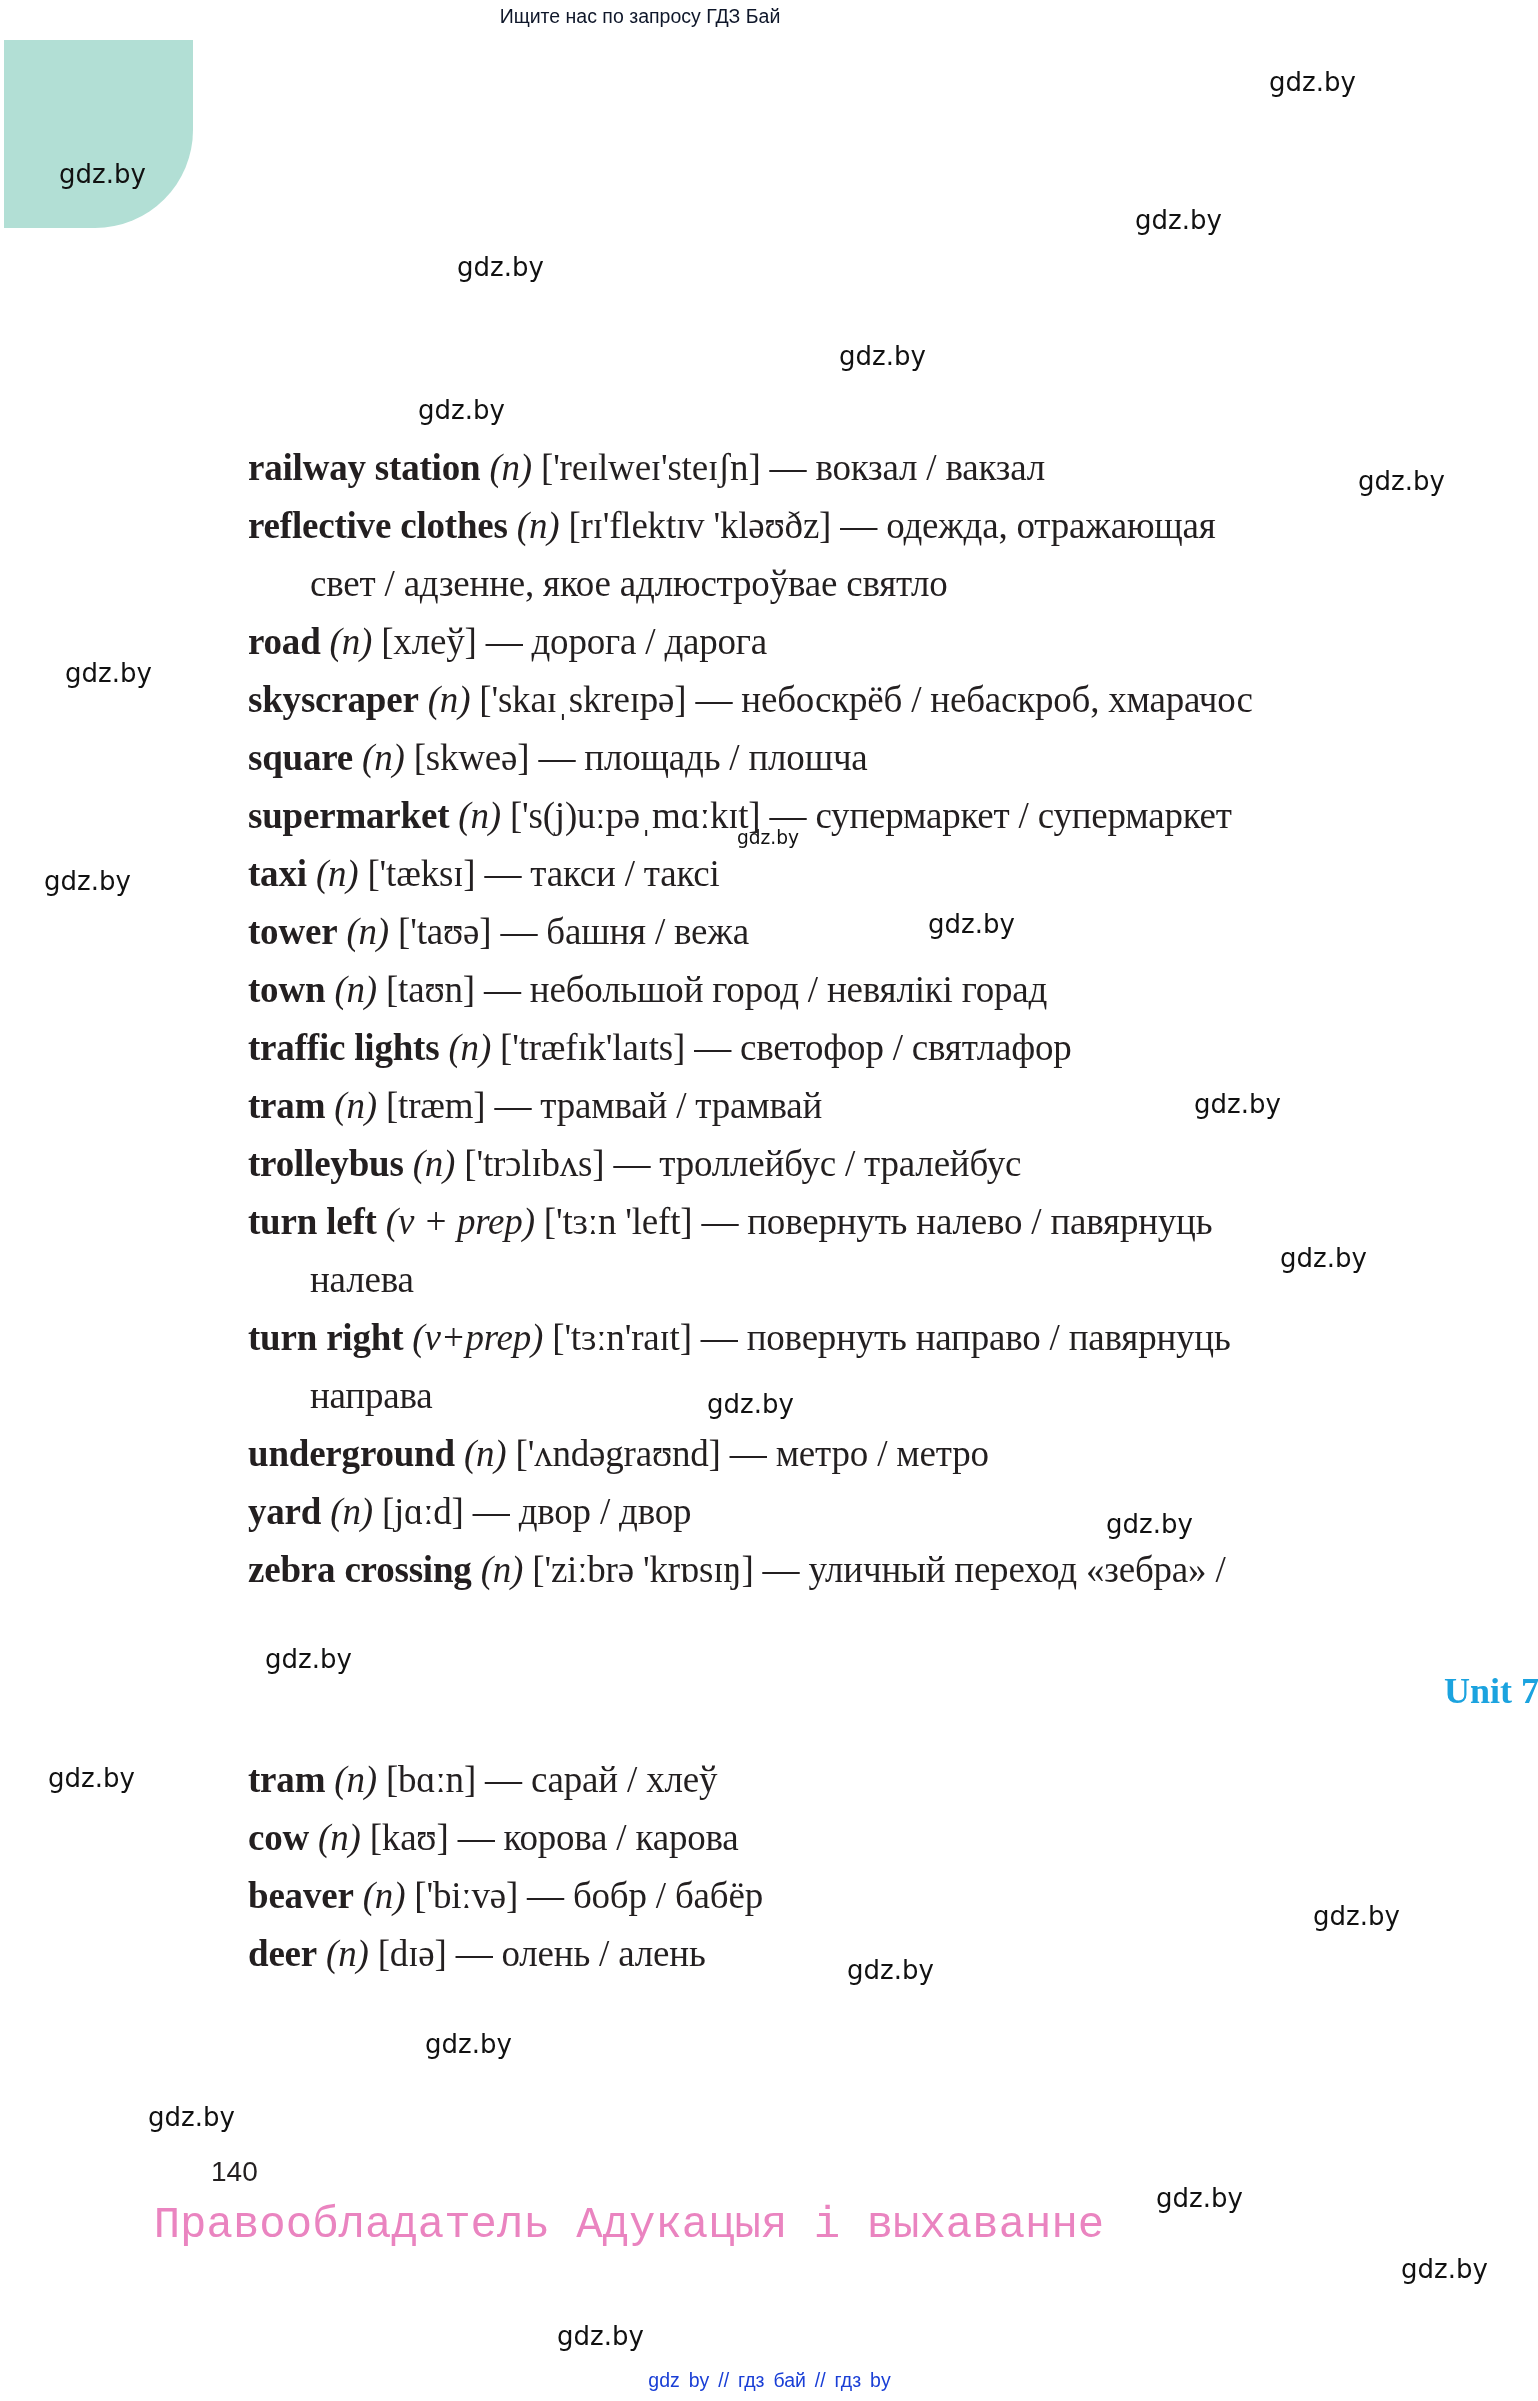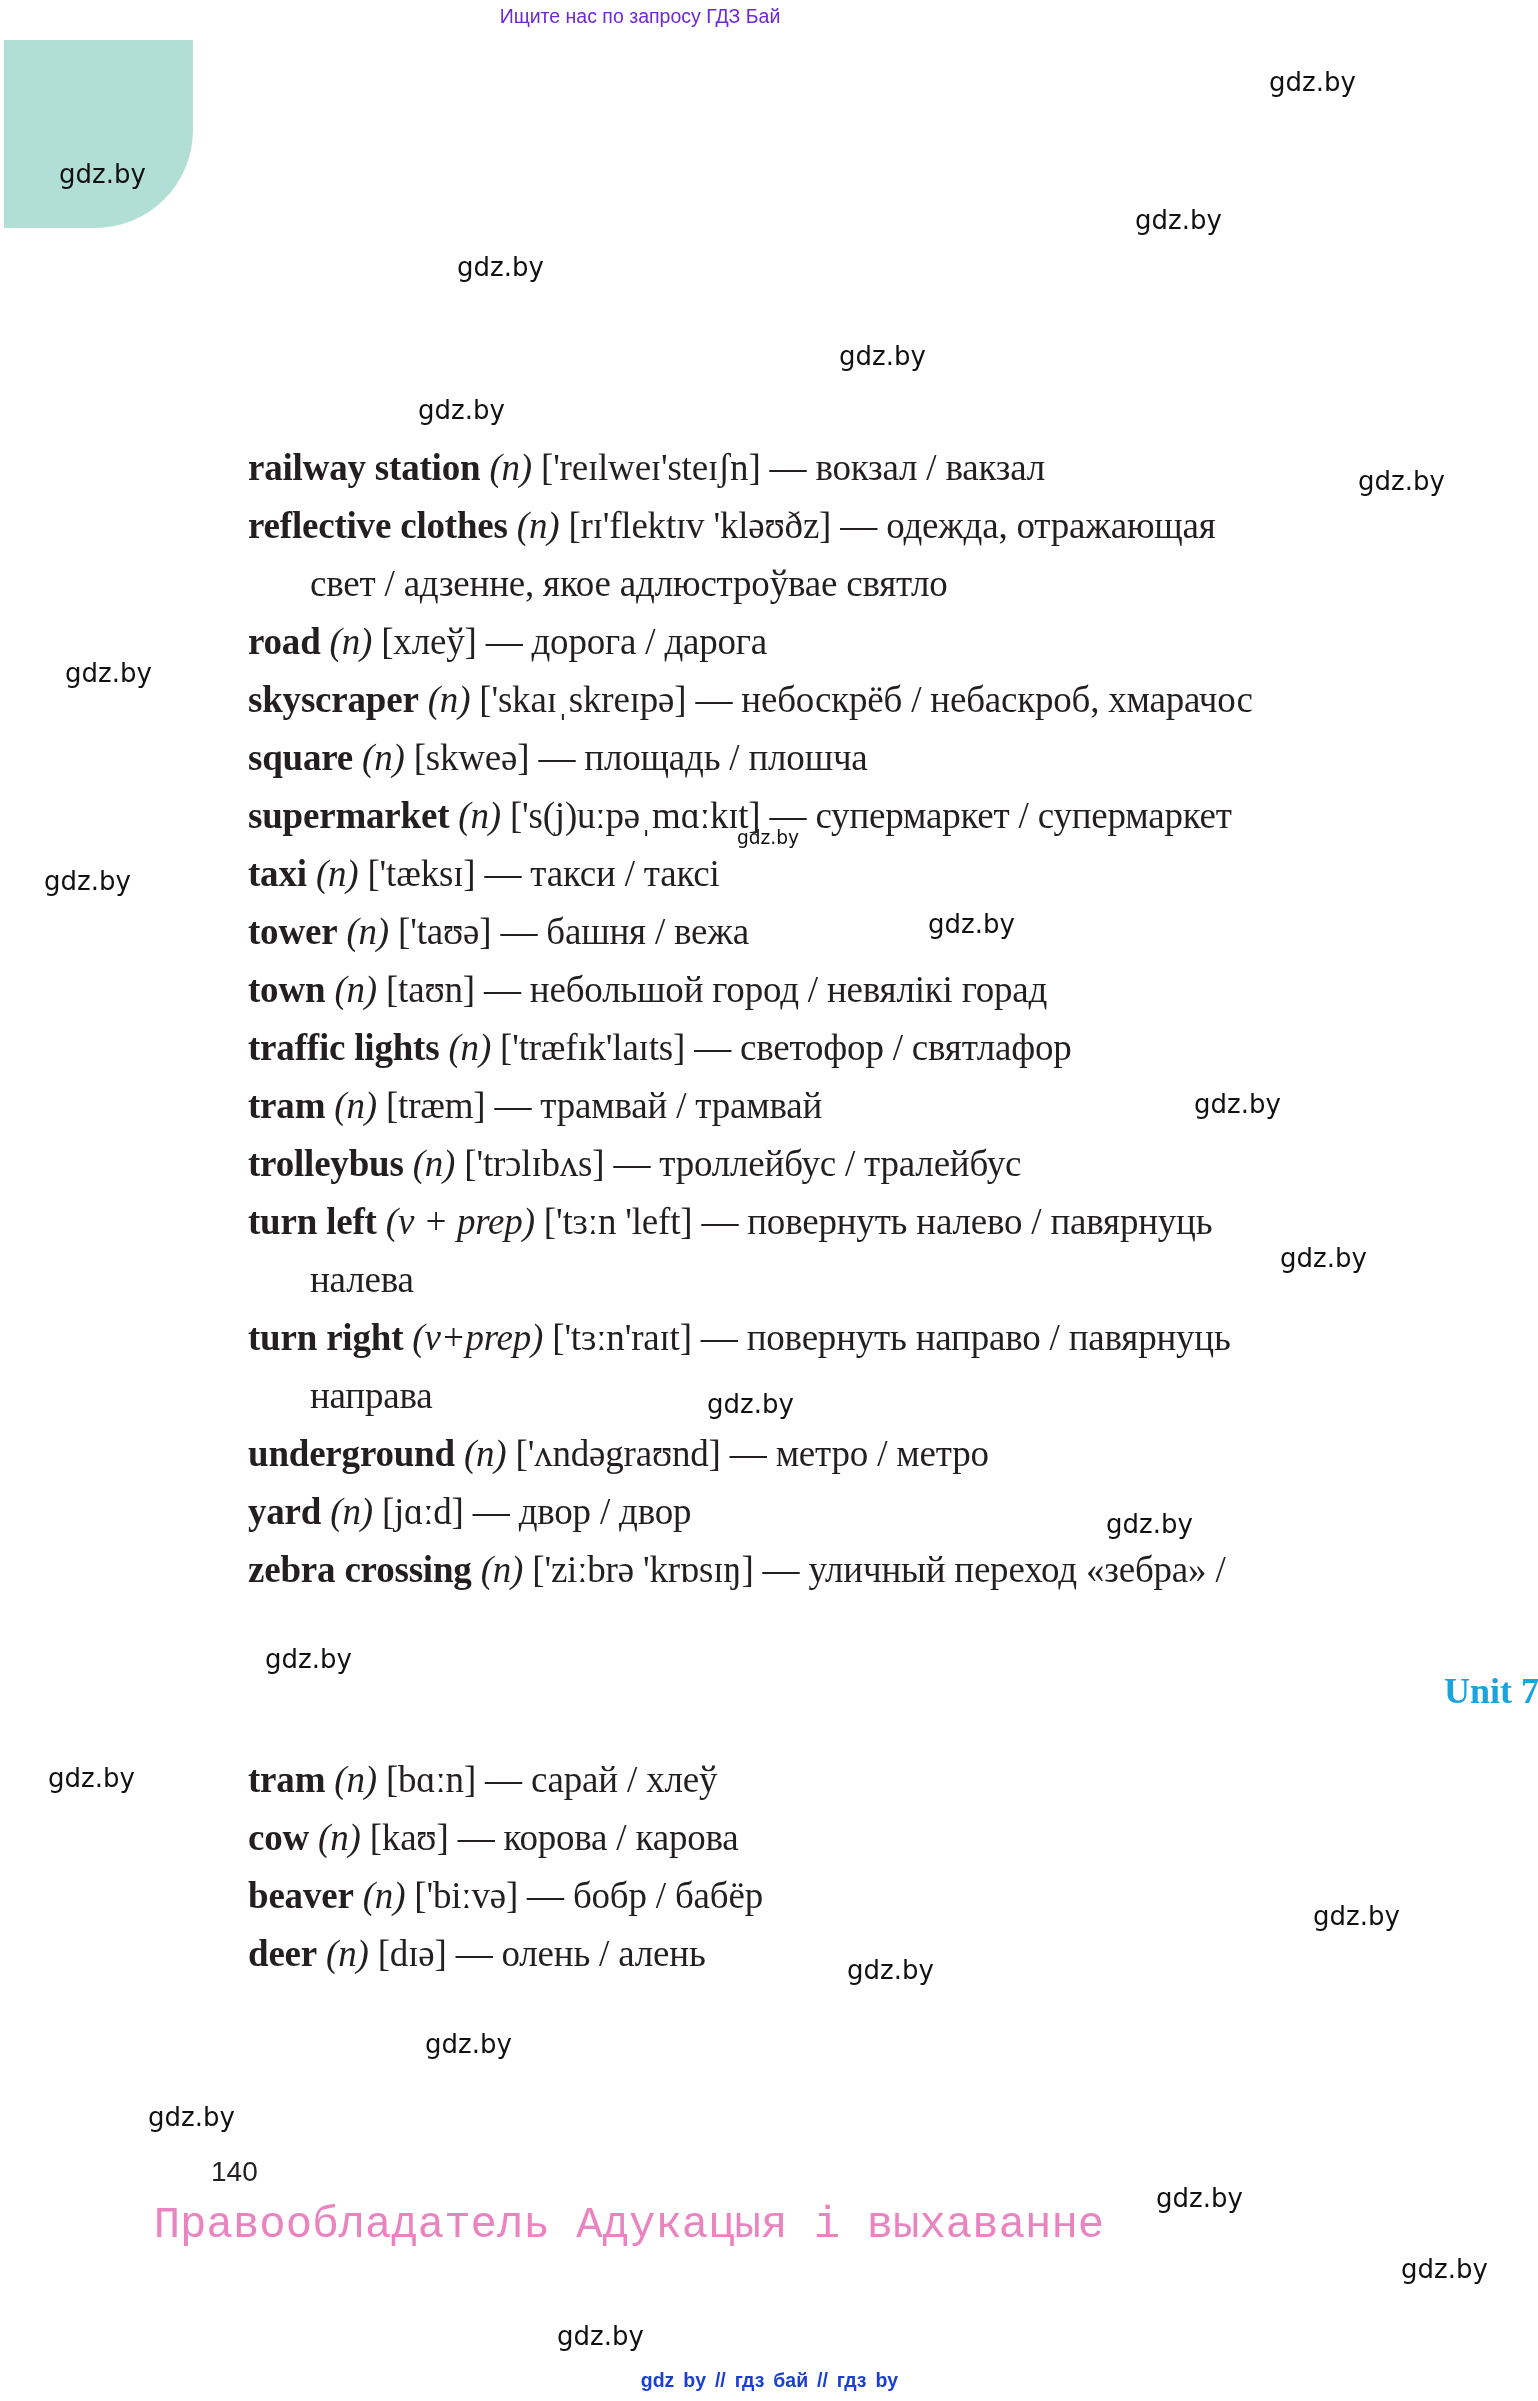--- a/index.html
+++ b/index.html
@@ -4,21 +4,21 @@
 <style>
   html, body { margin: 0; padding: 0; background: #ffffff; }
   body {
     width: 1539px; height: 2401px; position: relative; overflow: hidden;
     font-family: "Liberation Serif", "DejaVu Serif", serif;
     color: #231f20;
   }
   .banner {
     position: absolute; top: 5.3px; left: 0; width: 1280px; text-align: center;
     font-family: "Liberation Sans", "DejaVu Sans", sans-serif;
-    font-size: 19.5px; color: #6d28d9;
+    font-size: 19.5px; color: #0f172a;
   }
   .corner-tab {
     position: absolute; left: 3.5px; top: 40px; width: 189px; height: 188px;
     background: #b2dfd5; border-bottom-right-radius: 98px;
   }
   .wm {
     position: absolute;
     font-family: "DejaVu Sans", "Liberation Sans", sans-serif;
     font-size: 26px; color: #111; white-space: nowrap; line-height: 1;
   }
@@ -42,21 +42,21 @@
     font-size: 28px; color: #231f20; margin-left: 12px;
   }
   .rights {
     position: absolute; top: 2200px; left: 0; width: 1258px; text-align: center;
     font-family: Liberation Mono, monospace;
     font-size: 44px; color: #ea84c0;
   }
   .footer {
     position: absolute; top: 2369px; left: 0; width: 1539px; text-align: center;
     font-family: "Liberation Sans", "DejaVu Sans", sans-serif;
-    font-size: 19.5px; color: #1a3fd6; word-spacing: 3.5px; font-weight: bold;
+    font-size: 19.5px; color: #1a3fd6; word-spacing: 3.5px;
   }
 </style>
 </head>
 <body>
 
 <div class="banner">Ищите нас по запросу ГДЗ Бай</div>
 <div class="corner-tab"></div>
 
 <div id="watermarks">
     <div class="wm" style="left: 1269px; top: 69px;">gdz.by</div>

